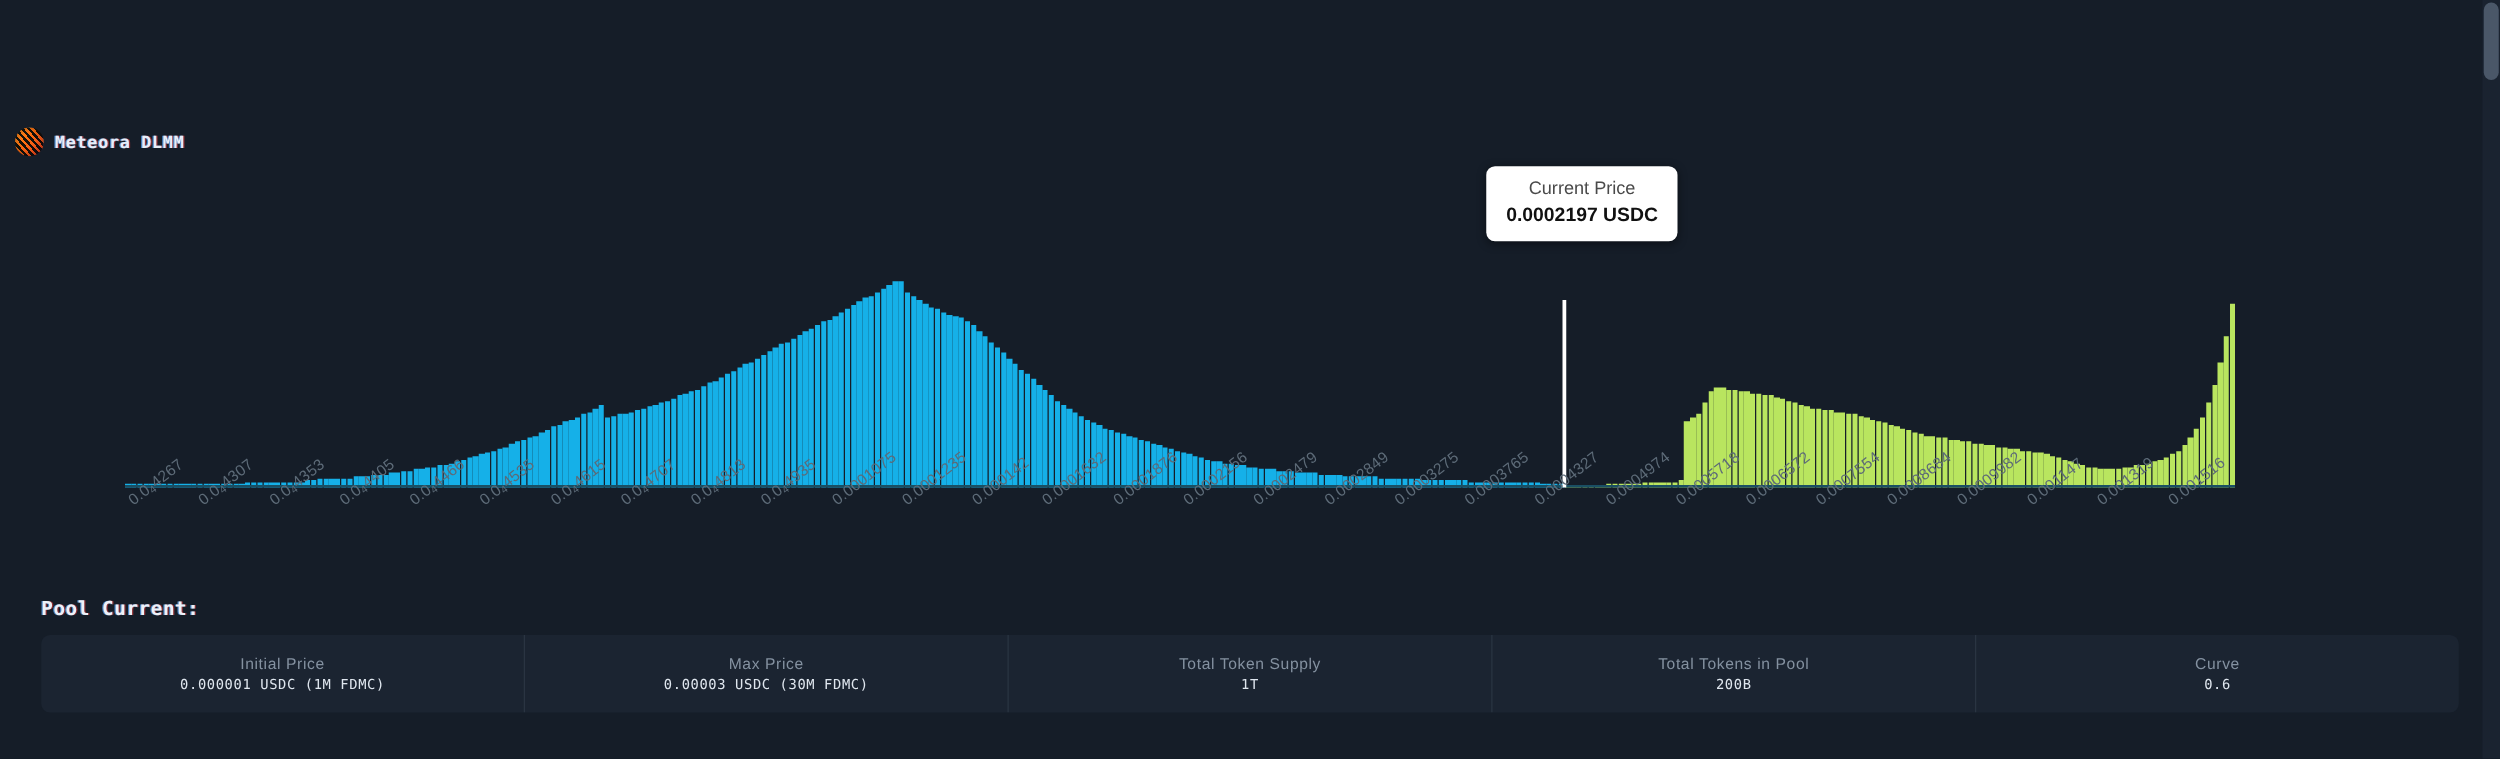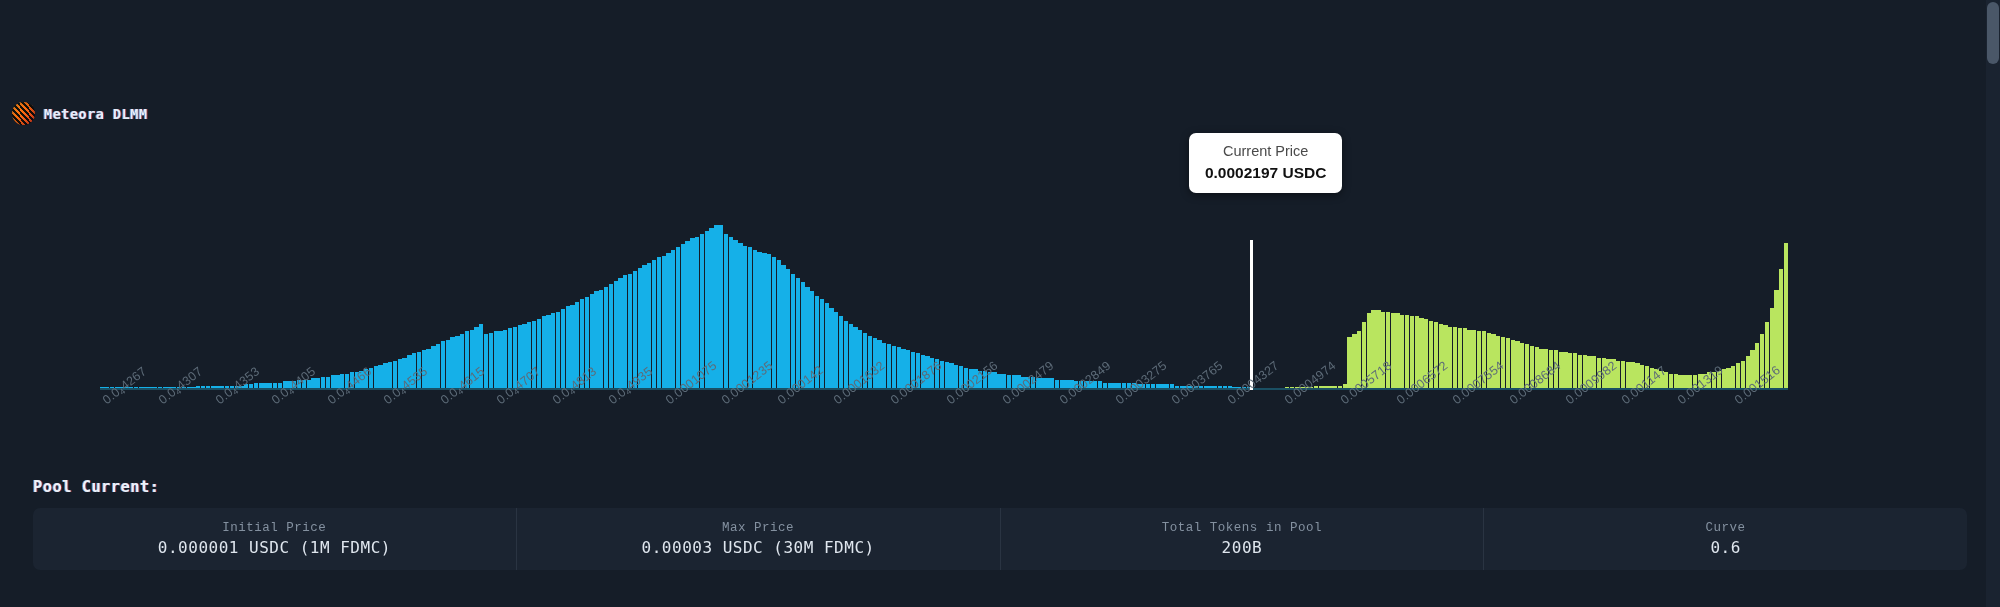--- a/index.html
+++ b/index.html
@@ -178,28 +178,28 @@
     flex: 1 1 0;
     display: flex;
     flex-direction: column;
     align-items: center;
     justify-content: center;
     gap: 3px;
     border-right: 1px solid #2a3442;
   }
   .detail-cell:last-child { border-right: none; }
   .detail-label {
-    font-family: Liberation Mono, monospace;
+    font-family: Liberation Sans, sans-serif;
     font-size: 12.5px;
     color: #8491a0;
     letter-spacing: .5px;
   }
   .detail-value {
     font-family: "DejaVu Sans Mono", "Liberation Mono", monospace;
-    font-size: 16px;
+    font-size: 11px;
     color: #dfe6ee;
     letter-spacing: .5px;
     text-align: center;
   }
 
   
   .scrollbar-track {
     position: absolute;
     right: 0; top: 0;
     width: 14px; height: 607px;
@@ -686,20 +686,24 @@
   <div class="pool-details" id="pool-details">
       <div class="detail-cell">
         <div class="detail-label">Initial Price</div>
         <div class="detail-value">0.000001 USDC (1M FDMC)</div>
       </div>
       <div class="detail-cell">
         <div class="detail-label">Max Price</div>
         <div class="detail-value">0.00003 USDC (30M FDMC)</div>
       </div>
       <div class="detail-cell">
+        <div class="detail-label">Total Token Supply</div>
+        <div class="detail-value">1T</div>
+      </div>
+      <div class="detail-cell">
         <div class="detail-label">Total Tokens in Pool</div>
         <div class="detail-value">200B</div>
       </div>
       <div class="detail-cell">
         <div class="detail-label">Curve</div>
         <div class="detail-value">0.6</div>
       </div>
     </div>
 
   <div class="scrollbar-track">

